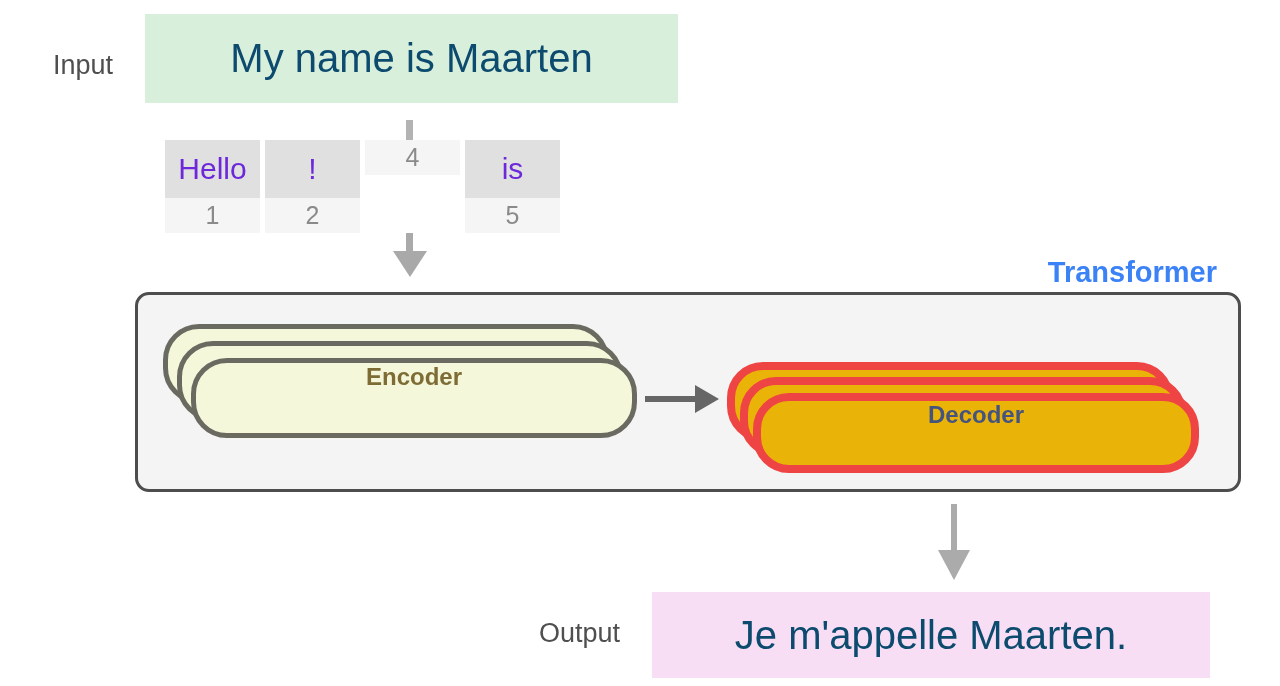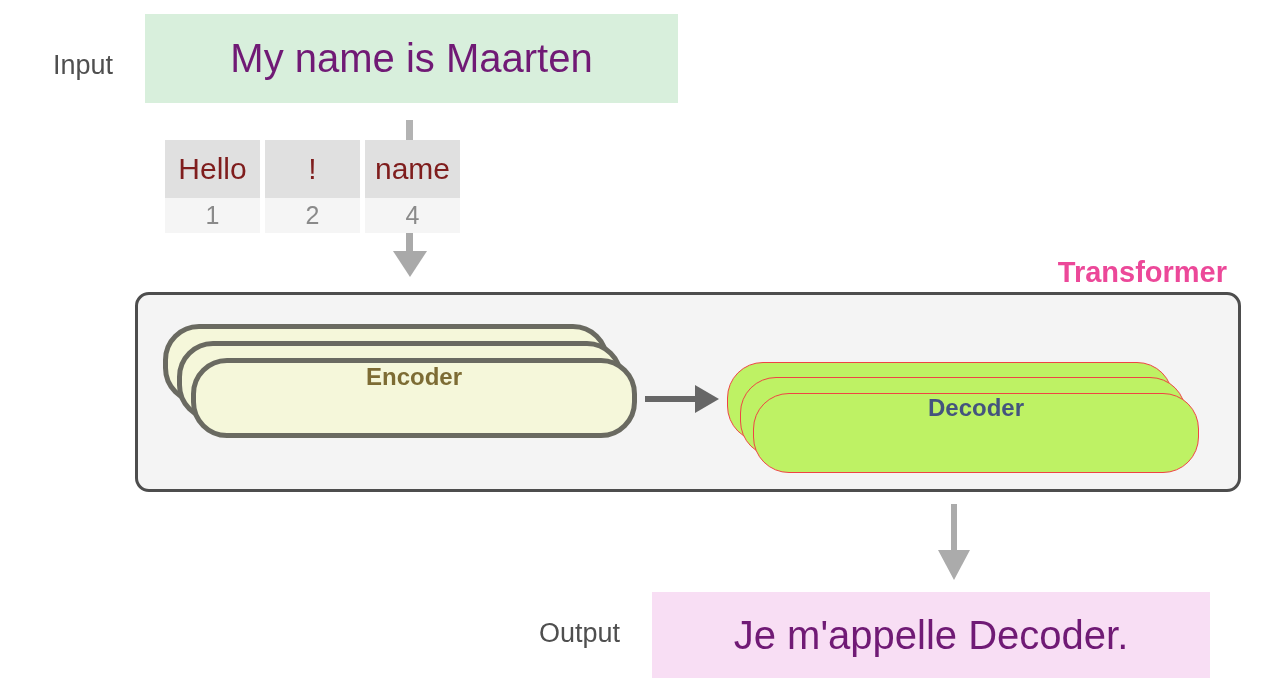--- a/index.html
+++ b/index.html
@@ -25,40 +25,40 @@
     white-space: nowrap;
   }
 
   
   .sentence-box {
     position: absolute;
     display: flex;
     align-items: center;
     justify-content: center;
     font-size: 40px;
-    color: #701a75;
+    color: #0c4a6e;
     white-space: nowrap;
   }
   .input-box  { left: 128px; top: 14px;  width: 533px; height: 89px; background: #d8efdc; }
   .output-box { left: 635px; top: 592px; width: 558px; height: 86px; background: #f8def4; }
 
   
   .token-row {
     position: absolute;
     left: 148px; top: 140px;
     display: flex;
     gap: 5px;
   }
   .token-cell { width: 95px; }
   .token-word {
     height: 58px;
     background: #e0e0e0;
     display: flex; align-items: center; justify-content: center;
     font-size: 30px;
-    color: #7f1d1d;
+    color: #6d28d9;
   }
   .token-index {
     height: 35px;
     background: #f5f5f5;
     display: flex; align-items: center; justify-content: center;
     font-size: 25px;
     color: #8a8a8a;
   }
 
   
@@ -83,37 +83,37 @@
   .transformer-box {
     position: absolute;
     left: 118px; top: 292px;
     width: 1106px; height: 200px;
     background: #f4f4f4;
     border: 3px solid #4d4d4d;
     border-radius: 14px;
   }
   .transformer-label {
     position: absolute;
-    right: 70px; top: 256px;
+    right: 80px; top: 256px;
     font-size: 29px;
     font-weight: 600;
-    color: #ec4899;
+    color: #3b82f6;
   }
 
   
   .layer {
     position: absolute;
     width: 446px; height: 80px;
     border-radius: 36px;
     display: flex; justify-content: center;
     font-size: 24px;
     font-weight: 600;
   }
   .enc { background: #f5f7da; border: 5px solid #6a6a61; color: #7d6c34; }
-  .dec { background: #bef264; border: 1px solid #ef4444; color: #44547e; }
+  .dec { background: #eab308; border: 8px solid #ef4444; color: #44547e; }
 
   .enc-back { left: 146px; top: 324px; z-index: 1; }
   .enc-mid  { left: 160px; top: 341px; z-index: 2; }
   .enc-front{ left: 174px; top: 358px; z-index: 3; }
 
   .dec-back { left: 710px; top: 362px; z-index: 1; }
   .dec-mid  { left: 723px; top: 377px; z-index: 2; }
   .dec-front{ left: 736px; top: 393px; z-index: 3; }
 </style>
 </head>
@@ -131,22 +131,25 @@
   <div class="token-row">
     <div class="token-cell">
       <div class="token-word">Hello</div>
       <div class="token-index">1</div>
     </div>
     <div class="token-cell">
       <div class="token-word">!</div>
       <div class="token-index">2</div>
     </div>
     <div class="token-cell">
-      <div class="token-word">name</div>
       <div class="token-index">4</div>
+    </div>
+    <div class="token-cell">
+      <div class="token-word">is</div>
+      <div class="token-index">5</div>
     </div>
   </div>
 
   <div class="vline" style="left:389px; top:233px; width:7px; height:20px; background:#aaaaaa;"></div>
   <div class="tri-down" style="left:376px; top:251px;"></div>
 
   <div class="transformer-label">Transformer</div>
   <div class="transformer-box"></div>
 
   <div class="layer enc enc-back"></div>
@@ -162,16 +165,16 @@
   <div class="layer dec dec-mid"></div>
   <div class="layer dec dec-front">
     <span>Decoder</span>
   </div>
 
   <div class="vline" style="left:934px; top:504px; width:6px; height:48px; background:#ababab;"></div>
   <div class="tri-down" style="left:921px; top:550px; border-left-width:16px; border-right-width:16px; border-top:30px solid #ababab;"></div>
 
   <div class="side-label" style="left:500px; top:617px; width:125px; text-align:center;">Output</div>
   <div class="sentence-box output-box">
-    <span>Je m'appelle Decoder.</span>
+    <span>Je m'appelle Maarten.</span>
   </div>
 
 </div>
 
 </body></html>

